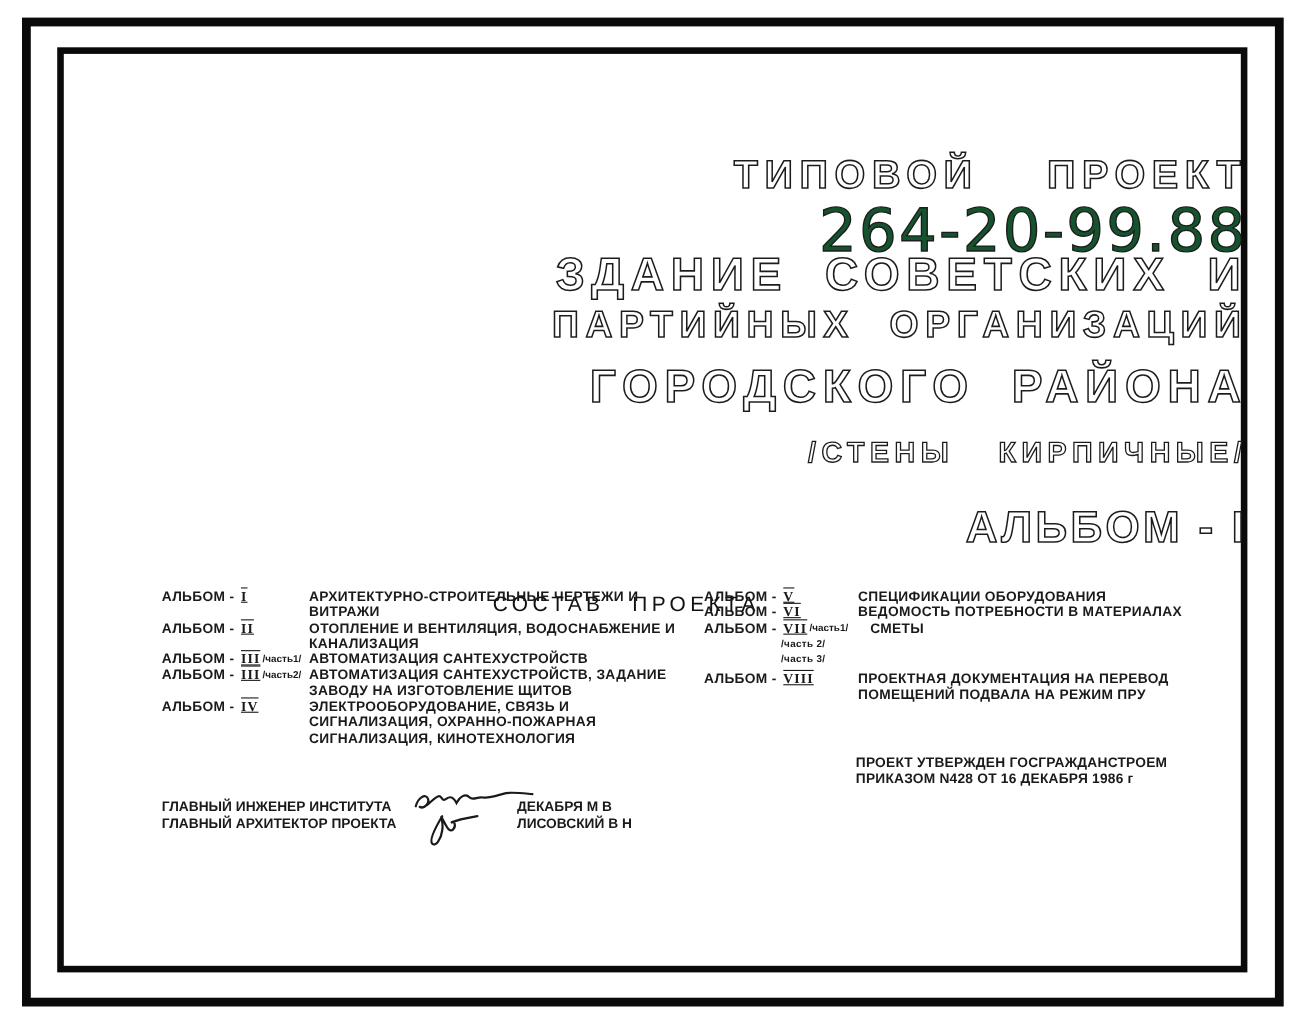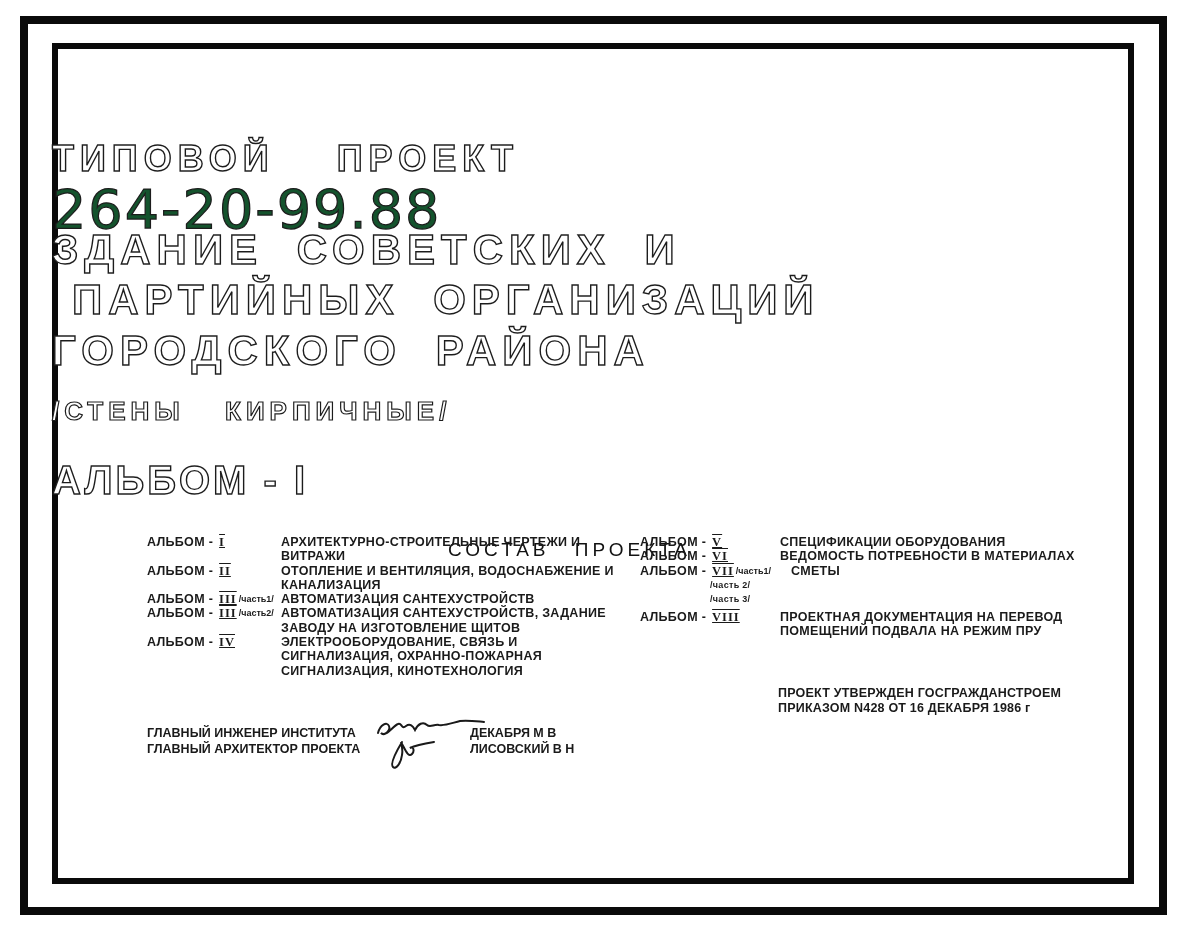--- a/index.html
+++ b/index.html
@@ -4,36 +4,36 @@
 <style>
   html,body{margin:0;padding:0;background:#ffffff;}
   .page{
     position:relative;width:1184px;height:929px;background:#ffffff;overflow:hidden;
     font-family:"Liberation Sans",sans-serif;color:#1a1a1a;
   }
   .frame{position:absolute;box-sizing:border-box;background:transparent;}
   .frame.outer{left:20px;top:16px;width:1147px;height:899px;border:8px solid #0a0a0a;}
   .frame.inner{left:52px;top:43px;width:1082px;height:841px;border:6px solid #0a0a0a;}
 
-  .ctr{position:absolute;left:52px;width:1082px;text-align:left;white-space:nowrap;}
+  .ctr{position:absolute;left:52px;width:1082px;text-align:right;white-space:nowrap;}
 
   .outline{
     color:#ffffff;
     -webkit-text-stroke:1.4px #1c1c1c;
     text-stroke:1.4px #1c1c1c;
     font-weight:700;
   }
   .kicker{top:138px;font-size:36px;letter-spacing:6px;word-spacing:46px;}
   .projnum{
     top:178px;font-size:54px;font-weight:400;letter-spacing:2px;
     color:#14532d;-webkit-text-stroke:1.25px #1c1c1c;
     font-family:"DejaVu Sans",sans-serif;
   }
   .t1{top:226px;font-size:42px;letter-spacing:6px;word-spacing:16px;}
-  .t2{top:276px;font-size:42px;letter-spacing:6px;word-spacing:16px;padding-left:20px;}
+  .t2{top:276px;font-size:34px;letter-spacing:6px;word-spacing:16px;}
   .t3{top:327px;font-size:42px;letter-spacing:6px;word-spacing:16px;}
   .subtitle{top:396px;font-size:26px;letter-spacing:5px;word-spacing:28px;-webkit-text-stroke:1.2px #1c1c1c;}
   .albumhead{top:458px;font-size:40px;letter-spacing:3px;-webkit-text-stroke:1.4px #1c1c1c;}
   .contents{
     position:absolute;left:448px;top:505px;font-size:19px;font-weight:400;
     letter-spacing:4px;word-spacing:16px;white-space:nowrap;color:#111;margin-top:34px;
   }
 
   .col{position:absolute;font-size:12.5px;font-weight:700;letter-spacing:0.3px;line-height:14.3px;}
   .col-left{left:147px;top:535px;width:475px;}

